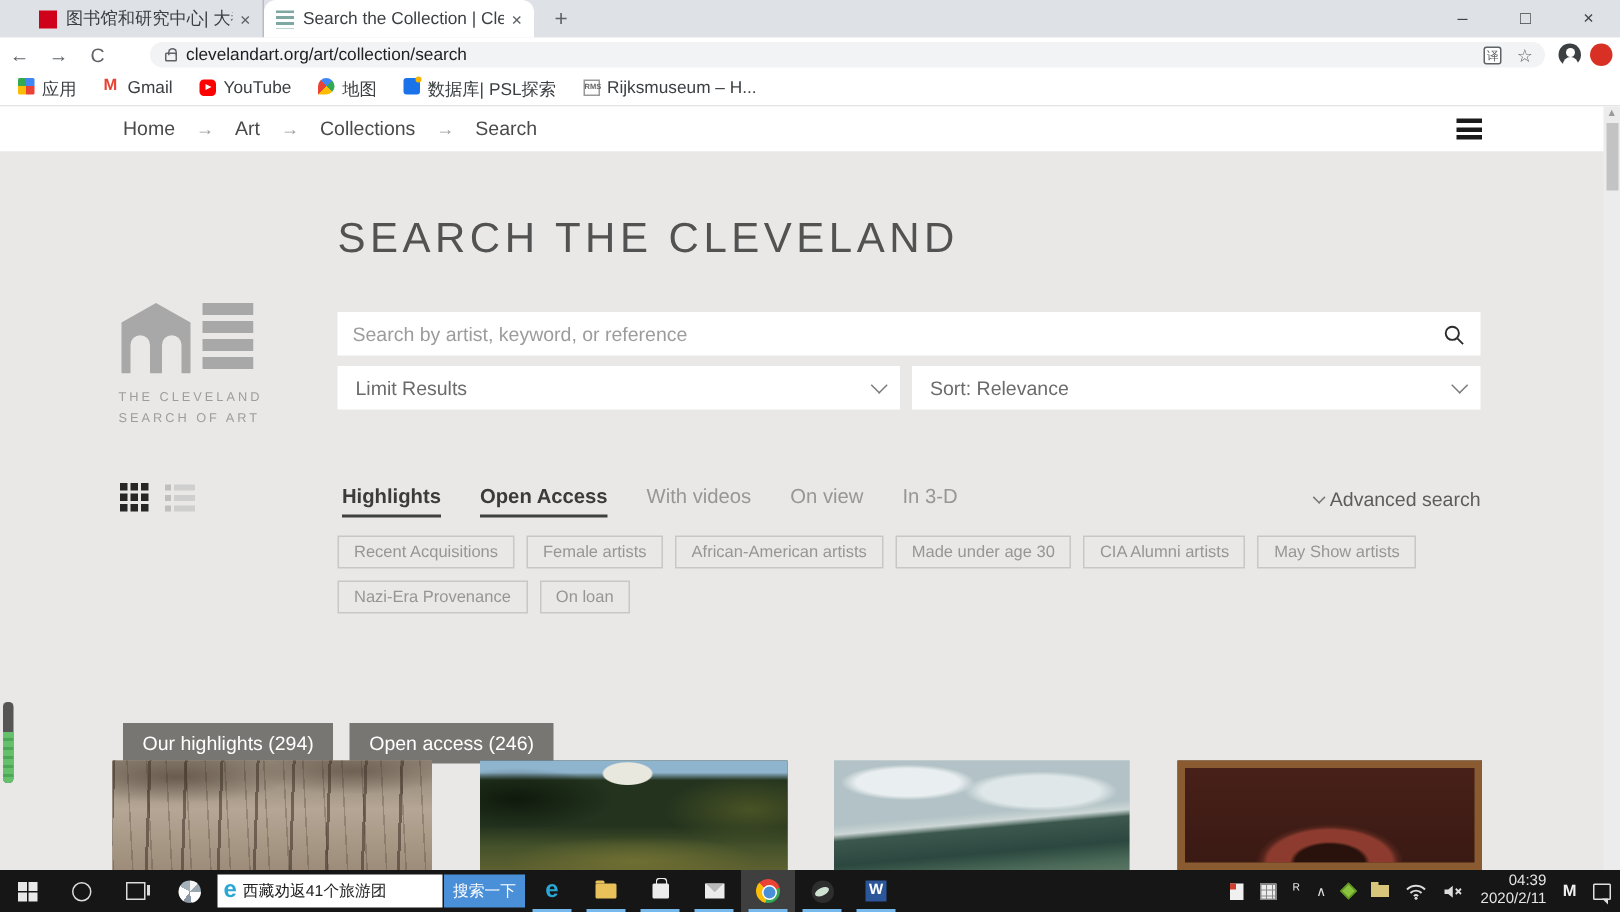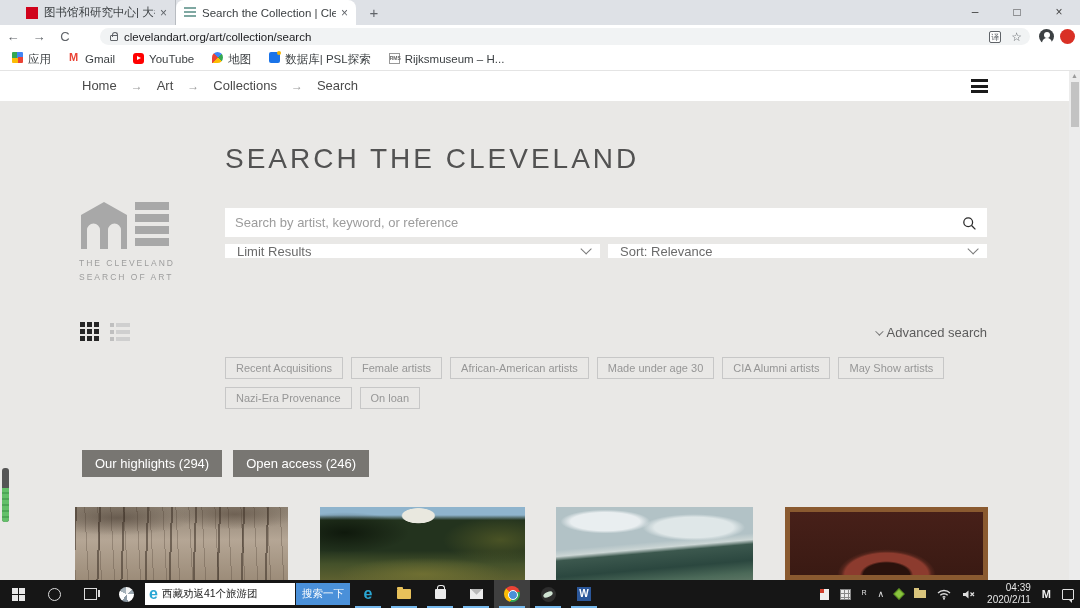--- a/index.html
+++ b/index.html
@@ -56,42 +56,42 @@
   .content { position:absolute; left:0; top:101px; width:1080px; height:479px; background:#e9e8e6; overflow:hidden; }
   .page-title { position:absolute; left:225px; top:42px; font-size:28px; letter-spacing:3px; color:#525252; font-weight:400; }
 
   .cma-logo { position:absolute; left:79px; top:98px; width:100px; }
   .cma-logo svg { fill:#a8a8a8; }
   .cma-text { font-size:8.5px; letter-spacing:2px; color:#9d9d9d; line-height:1.7; margin-top:3px; white-space:nowrap; }
 
   .searchbox { position:absolute; left:225px; top:107px; width:762px; height:29px; background:#fff; display:flex; align-items:center; padding:0 10px; }
   .searchbox input { flex:1; border:none; outline:none; font-size:13px; color:#444; font-family:inherit; background:transparent; }
   .searchbox input::placeholder { color:#9c9c9c; }
-  .dropdown { position:absolute; top:143px; height:14px; background:#fff; display:flex; align-items:center; padding:0 12px; font-size:13px; color:#6b6b6b; }
+  .dropdown { position:absolute; top:143px; height:29px; background:#fff; display:flex; align-items:center; padding:0 12px; font-size:13px; color:#6b6b6b; }
   .dd1 { left:225px; width:375px; }
   .dd2 { left:608px; width:379px; }
   .chev { margin-left:auto; width:8px; height:8px; border-right:1.5px solid #7a7a7a; border-bottom:1.5px solid #7a7a7a; transform:rotate(45deg) translateY(-3px); }
 
   .viewtoggles { position:absolute; left:80px; top:221px; display:flex; gap:10px; }
   .grid-icon { width:20px; height:20px; display:grid; grid-template-columns:repeat(3,5px); grid-template-rows:repeat(3,5px); gap:2px; }
   .grid-icon i { background:#262626; }
   .list-icon { width:20px; height:20px; display:flex; flex-direction:column; justify-content:space-between; padding:1px 0; }
   .list-icon i { display:block; height:4px; background:linear-gradient(90deg,#bfbfbf 0 4px, transparent 4px 6px, #cfcfcf 6px 16px); }
 
   .ftabs { position:absolute; left:228px; top:222px; display:flex; gap:26px; font-size:13.5px; }
   .ftab { color:#979797; padding-bottom:5px; }
   .ftab.on { color:#3b3b3b; font-weight:bold; border-bottom:2px solid #3f3f3f; }
   .advsearch { position:absolute; right:93px; top:224px; display:flex; align-items:center; gap:6px; font-size:13px; color:#5c5c5c; }
   .chev-sm { width:6px; height:6px; border-right:1.5px solid #777; border-bottom:1.5px solid #777; transform:rotate(45deg) translateY(-2px); }
 
   .chips { position:absolute; left:225px; top:256px; width:775px; display:flex; flex-wrap:wrap; gap:8px; }
   .chip { border:1px solid #c7c7c7; color:#969696; font-size:11px; padding:4px 10px; white-space:nowrap; }
 
   .resultbtns { position:absolute; left:82px; top:349px; display:flex; gap:11px; }
-  .rbtn { background:#787672; color:#fff; font-size:13px; padding:6px 13px; }
+  .rbtn { background:#787672; color:#fff; font-size:13px; padding:6px 13px;margin-top:32px; }
 
   .thumbs { position:absolute; left:75px; top:406px; width:913px; height:73px; display:flex; justify-content:space-between; }
   .thumb { height:73px; }
   .art-trees { width:213px; background-color:#ab9c8b;
     background-image:
       radial-gradient(ellipse 60% 40% at 20% 15%, rgba(62,50,40,.55), transparent 60%),
       radial-gradient(ellipse 50% 35% at 75% 10%, rgba(70,56,44,.5), transparent 60%),
       repeating-linear-gradient(92deg, rgba(58,46,36,.55) 0 2px, transparent 2px 24px),
       repeating-linear-gradient(87deg, rgba(74,60,48,.3) 0 1px, transparent 1px 13px),
       linear-gradient(#8f8374, #b5a695 45%, #9c8c79); }
@@ -289,20 +289,27 @@
         <i></i>
         <i></i>
       </span>
     <span class="list-icon">
         <i></i>
         <i></i>
         <i></i>
       </span>
   </div>
 
+  <div class="ftabs">
+    <span class="ftab on">Highlights</span>
+    <span class="ftab on">Open Access</span>
+    <span class="ftab">With videos</span>
+    <span class="ftab">On view</span>
+    <span class="ftab">In 3-D</span>
+  </div>
   <div class="advsearch">
     <span class="chev-sm"></span>
     <span>Advanced search</span>
   </div>
 
   <div class="chips">
     <span class="chip">Recent Acquisitions</span>
     <span class="chip">Female artists</span>
     <span class="chip">African-American artists</span>
     <span class="chip">Made under age 30</span>

